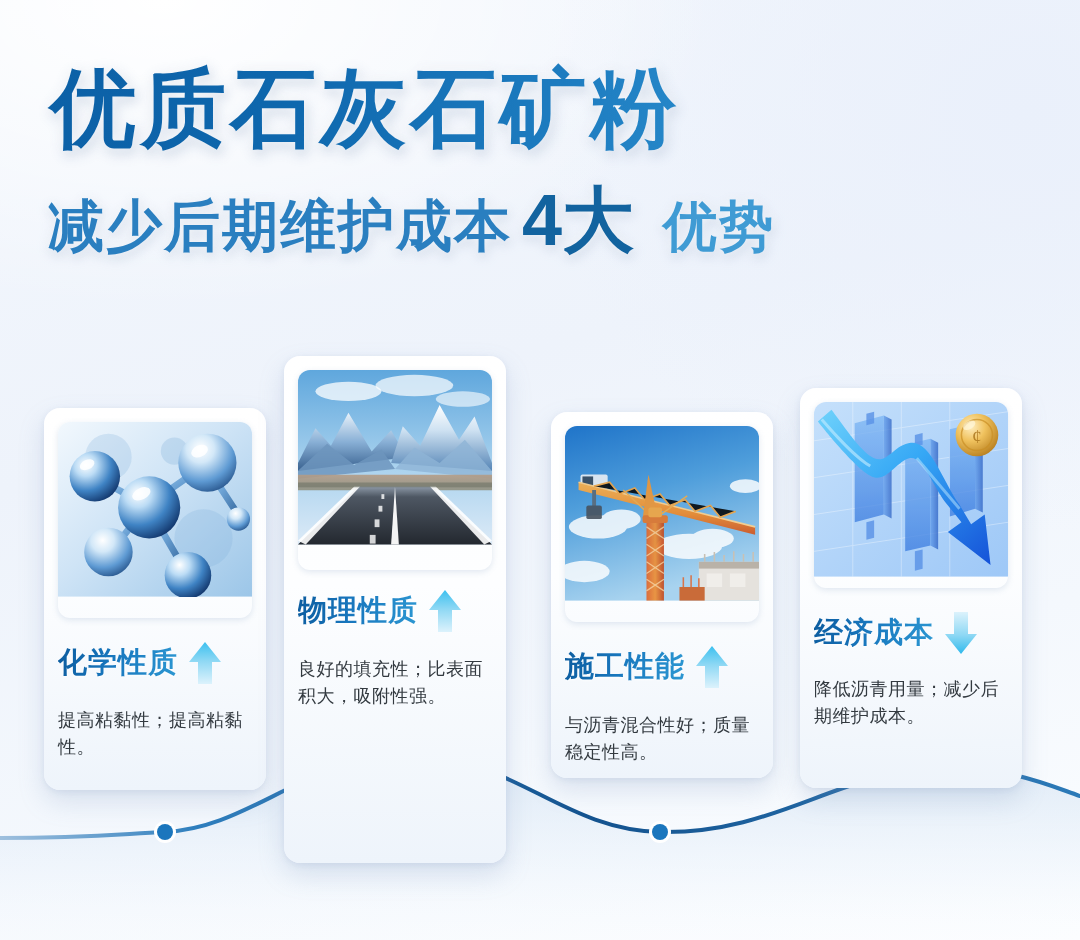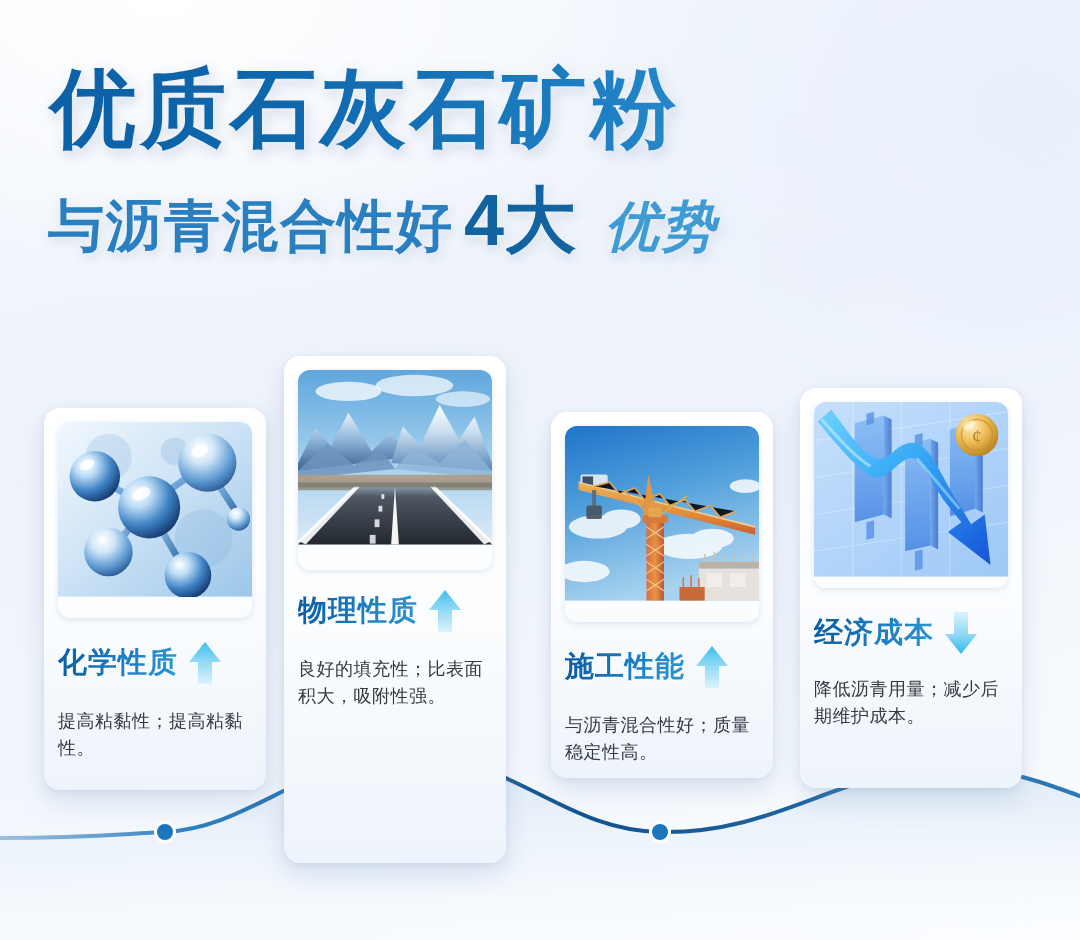--- a/index.html
+++ b/index.html
@@ -23,30 +23,30 @@
     -webkit-background-clip:text; background-clip:text; color:transparent;
     filter:drop-shadow(0 0 6px #ffffff) drop-shadow(2px 4px 5px rgba(150,170,200,.45));
     white-space:nowrap;
   }
   .title-sub{
     padding-left:48px; margin-top:18px; white-space:nowrap;
     filter:drop-shadow(0 0 5px #ffffff) drop-shadow(1px 3px 4px rgba(150,170,200,.40));
   }
   .sub-a{ font-size:56px; font-weight:700; color:#2a7fc0; letter-spacing:2px; vertical-align:baseline;}
   .sub-num{ font-size:72px; font-weight:800; color:#12639f; letter-spacing:0px; margin:0 19px 0 10px; vertical-align:baseline;}
-  .sub-b{ font-size:54px; font-weight:700; color:#3f9bd4; letter-spacing:2px; margin-left:10px; vertical-align:baseline;font-style:italic;}
+  .sub-b{ font-size:54px; font-weight:700; color:#3f9bd4; letter-spacing:2px; margin-left:10px; vertical-align:baseline;}
 
   
   .card{
     position:absolute; width:222px; border-radius:16px;
     background:linear-gradient(180deg,#ffffff 0%, #fdfeff 45%, #eef4fb 100%);
     box-shadow:0 12px 26px rgba(120,145,185,.22), 0 2px 6px rgba(120,145,185,.14);
     padding:14px 14px 16px 14px; overflow:hidden;
   }
-  .card-1{ left:44px;  top:408px; height:382px; }
+  .card-1{ left:44px;  top:408px; height:382px;font-family:Liberation Mono, monospace; }
   .card-2{ left:284px; top:356px; height:507px; }
   .card-3{ left:551px; top:412px; height:366px; }
   .card-4{ left:800px; top:388px; height:400px; }
 
   .thumb{ width:100%; height:196px; border-radius:12px; overflow:hidden; position:relative;
           box-shadow:0 2px 6px rgba(110,140,180,.20); }
   .card-2 .thumb{ height:200px; }
   .card-3 .thumb{ height:196px; }
   .card-4 .thumb{ height:186px; }
 
@@ -73,21 +73,21 @@
   .wave{ position:absolute; left:0; bottom:0; width:1080px; height:220px; }
 </style>
 </head>
 <body>
 
 <div id="stage">
 
   <div class="header">
     <div class="title-main">优质石灰石矿粉</div>
     <div class="title-sub">
-      <span class="sub-a">与沥青混合性好</span><span class="sub-num">4大</span><span class="sub-b">优势</span>
+      <span class="sub-a">减少后期维护成本</span><span class="sub-num">4大</span><span class="sub-b">优势</span>
     </div>
   </div>
 
   <svg class="wave" viewBox="0 0 1080 220" preserveAspectRatio="none">
     <defs>
       <linearGradient id="wfill" x1="0" y1="0" x2="0" y2="1">
         <stop offset="0%" stop-color="#c9dcef" stop-opacity=".55"></stop>
         <stop offset="60%" stop-color="#e7f0fa" stop-opacity=".35"></stop>
         <stop offset="100%" stop-color="#ffffff" stop-opacity=".15"></stop>
       </linearGradient>

